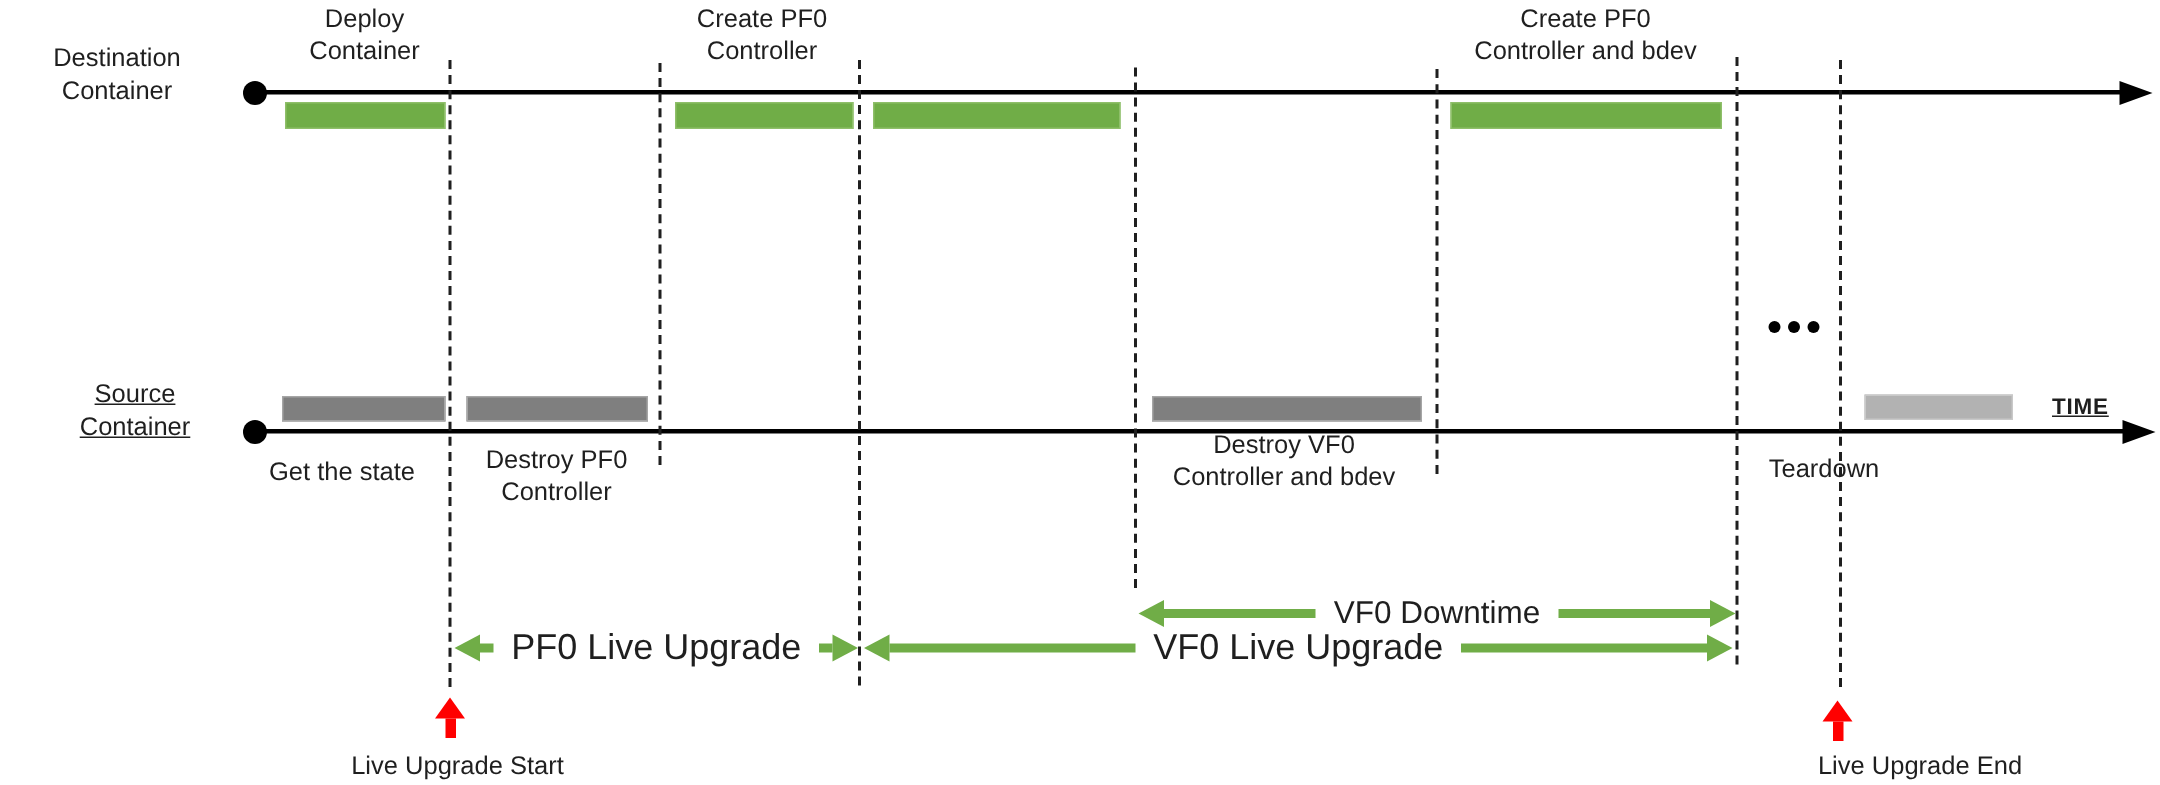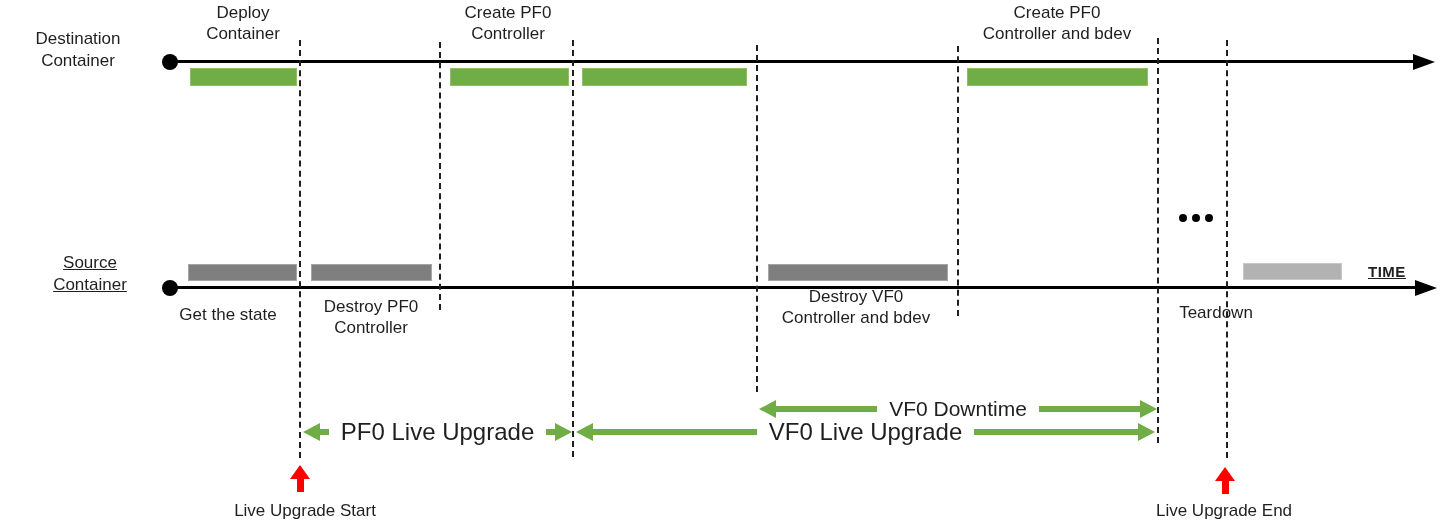--- a/index.html
+++ b/index.html
@@ -153,15 +153,15 @@
   <div class="red-arrow" style="left:290px; top:465px;">
     <span class="head"></span>
     <span class="stem"></span>
   </div>
   <div class="lbl marker-lbl" style="left:305px; top:500px;text-align:right;">Live Upgrade Start</div>
 
   <div class="red-arrow" style="left:1215px; top:467px;">
     <span class="head"></span>
     <span class="stem"></span>
   </div>
-  <div class="lbl marker-lbl" style="left:1224px; top:500px;">Live Upgrade End</div>
+  <div class="lbl marker-lbl" style="left:1280px; top:500px;">Live Upgrade End</div>
 
 </div>
 
 </body></html>

